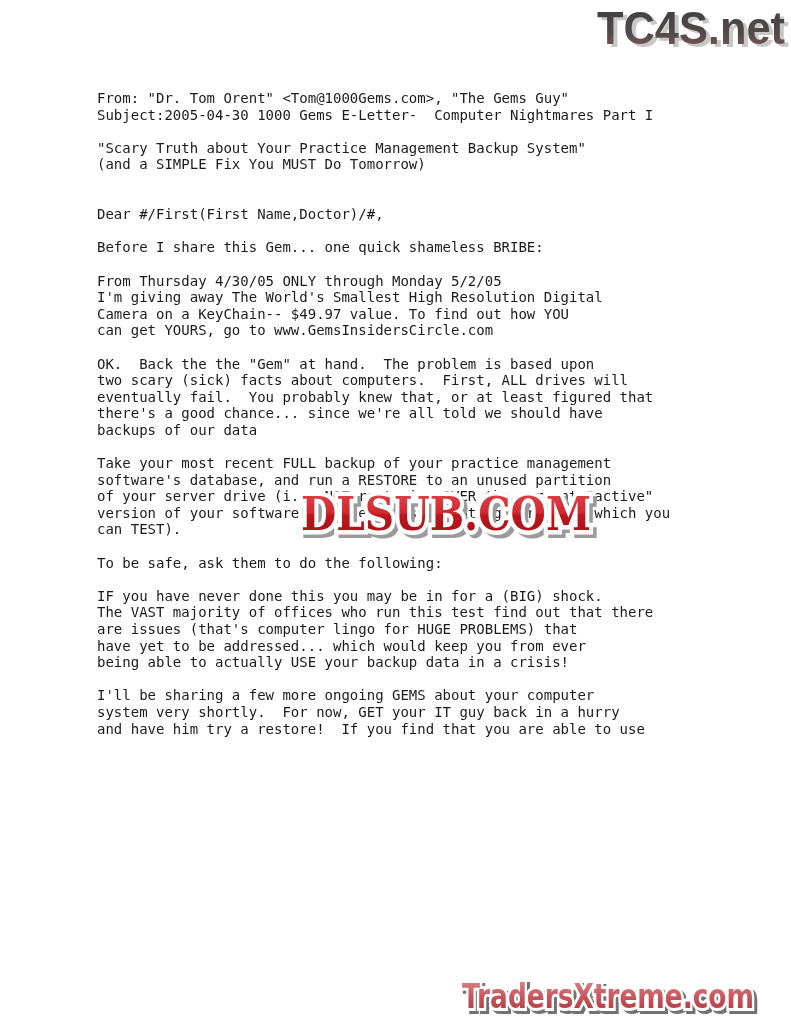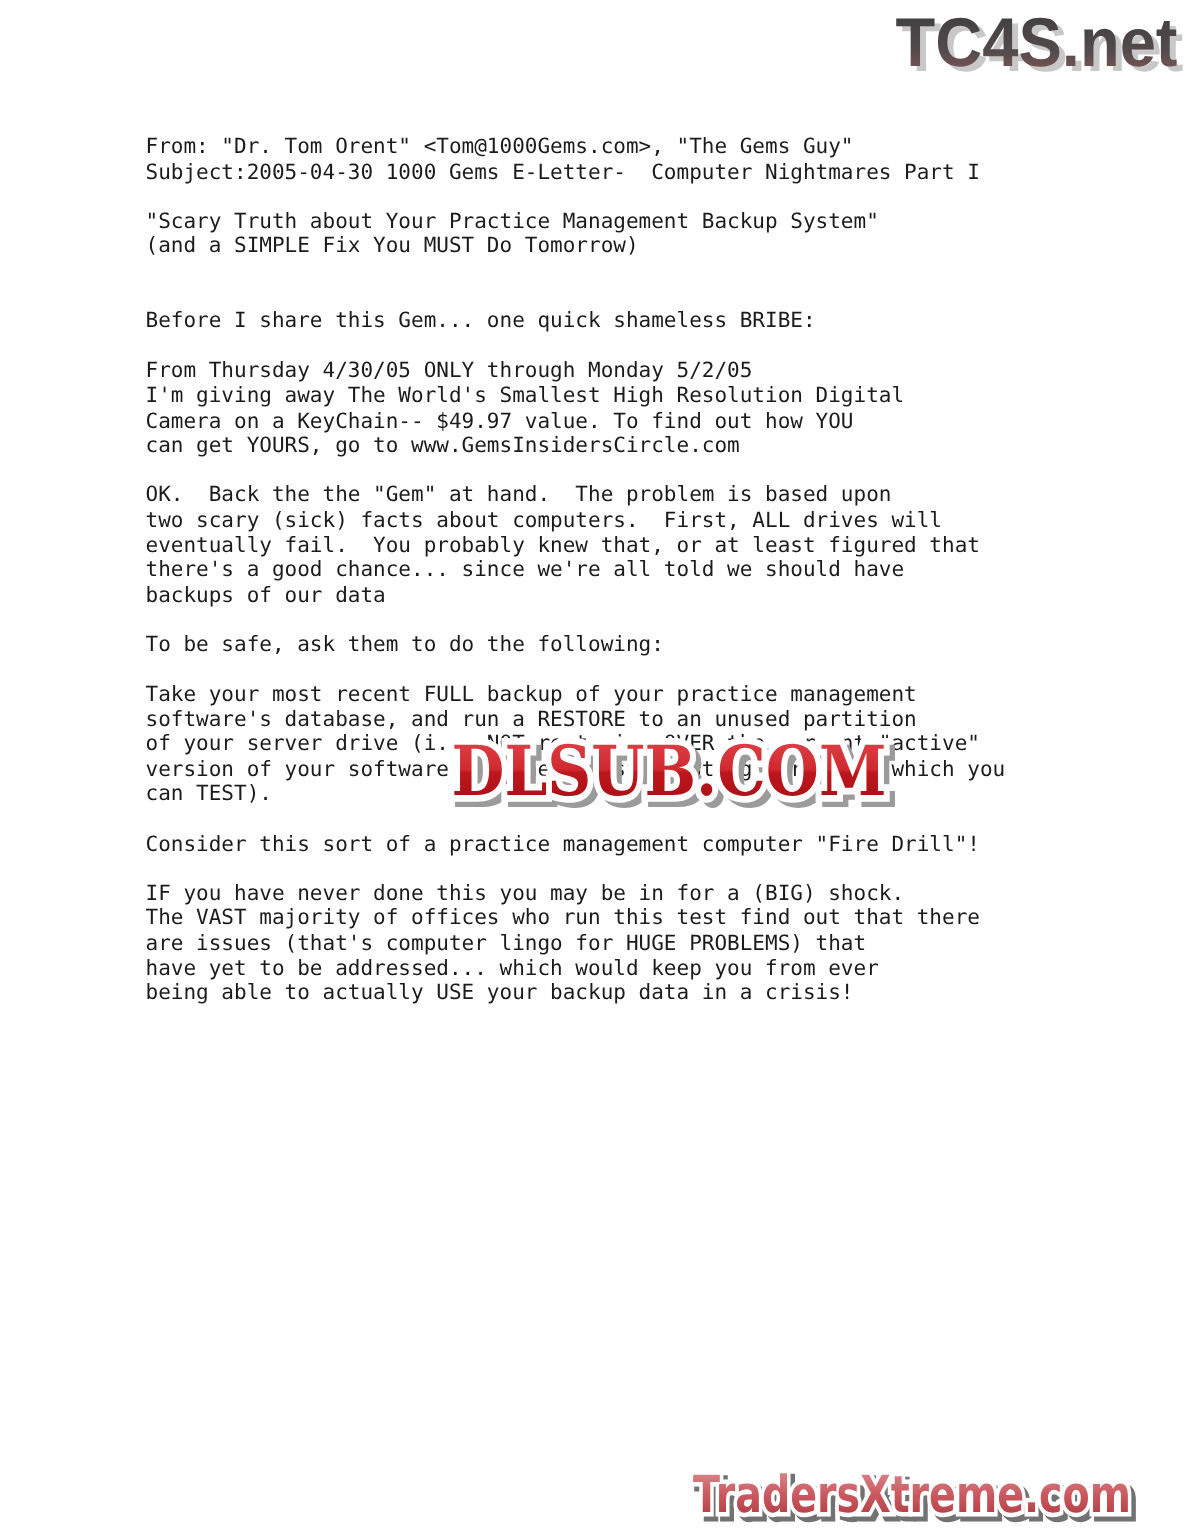--- a/index.html
+++ b/index.html
@@ -33,42 +33,45 @@
   svg { display:block; }
 </style>
 </head>
 <body>
 
 <div class="email">
   <pre class="block">From: "Dr. Tom Orent" &lt;Tom@1000Gems.com&gt;, "The Gems Guy"
 Subject:2005-04-30 1000 Gems E-Letter-  Computer Nightmares Part I</pre>
   <pre class="block gap2">"Scary Truth about Your Practice Management Backup System"
 (and a SIMPLE Fix You MUST Do Tomorrow)</pre>
+  <pre class="block">Dear #/First(First Name,Doctor)/#,</pre>
   <pre class="block">Before I share this Gem... one quick shameless BRIBE:</pre>
   <pre class="block">From Thursday 4/30/05 ONLY through Monday 5/2/05
 I'm giving away The World's Smallest High Resolution Digital
 Camera on a KeyChain-- $49.97 value. To find out how YOU
 can get YOURS, go to www.GemsInsidersCircle.com</pre>
   <pre class="block">OK.  Back the the "Gem" at hand.  The problem is based upon
 two scary (sick) facts about computers.  First, ALL drives will
 eventually fail.  You probably knew that, or at least figured that
 there's a good chance... since we're all told we should have
 backups of our data</pre>
-  <pre class="block">To be safe, ask them to do the following:</pre>
   <pre class="block">Take your most recent FULL backup of your practice management
 software's database, and run a RESTORE to an unused partition
 of your server drive (i.e. NOT restoring OVER the current "active"
 version of your software!  Rather, just creating a restore which you
 can TEST).</pre>
-  <pre class="block">Consider this sort of a practice management computer "Fire Drill"!</pre>
+  <pre class="block">To be safe, ask them to do the following:</pre>
   <pre class="block">IF you have never done this you may be in for a (BIG) shock.
 The VAST majority of offices who run this test find out that there
 are issues (that's computer lingo for HUGE PROBLEMS) that
 have yet to be addressed... which would keep you from ever
 being able to actually USE your backup data in a crisis!</pre>
+  <pre class="block">I'll be sharing a few more ongoing GEMS about your computer
+system very shortly.  For now, GET your IT guy back in a hurry
+and have him try a restore!  If you find that you are able to use</pre>
 </div>
 
 <div class="wm wm-tc4s">
   <svg width="200" height="54" viewBox="0 0 200 54">
     <defs>
       <linearGradient id="tc4s-g" x1="0" y1="0" x2="0" y2="1">
         <stop offset="0" stop-color="#3d3d3d"></stop>
         <stop offset="0.6" stop-color="#524a4b"></stop>
         <stop offset="1" stop-color="#8a5a5a"></stop>
       </linearGradient>

